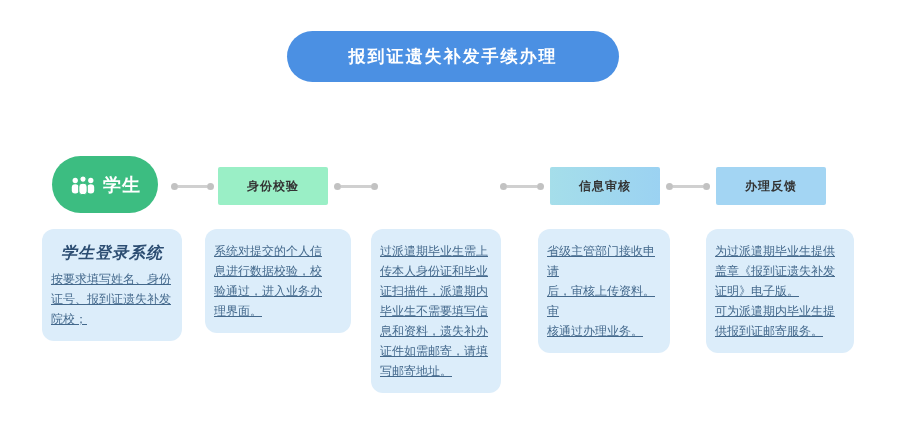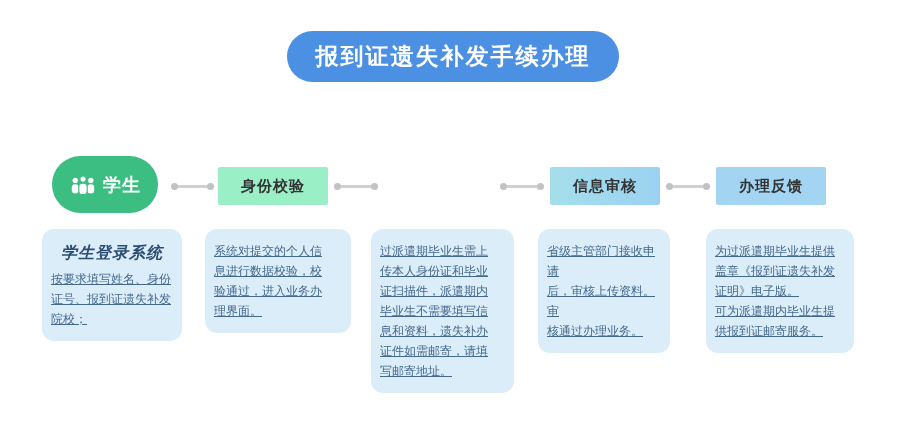--- a/index.html
+++ b/index.html
@@ -3,58 +3,58 @@
 <meta charset="utf-8">
 <style>
   html,body { margin:0; padding:0; background:#ffffff; }
   .stage {
     position:relative; width:910px; height:441px; background:#ffffff;
     font-family:"Liberation Sans","DejaVu Sans",sans-serif; overflow:hidden;
   }
   .title-pill {
     position:absolute; left:287px; top:31px; width:332px; height:51px;
     border-radius:26px; background:#4b90e3; color:#ffffff;
-    font-size:23px; font-weight:bold; letter-spacing:2px;
+    font-size:17px; font-weight:bold; letter-spacing:2px;
     display:flex; align-items:center; justify-content:center;
   }
   .actor-pill {
     position:absolute; left:52px; top:156px; width:106px; height:57px;
     border-radius:29px; background:#3cbd81; color:#ffffff;
     display:flex; align-items:center; justify-content:center; gap:6px;
     font-size:18px; font-weight:bold; letter-spacing:1px;
   }
   .actor-pill .icon { display:flex; align-items:center; }
   .connector {
     position:absolute; top:182px; height:8px;
     display:flex; align-items:center;
   }
   .connector .dot { width:7px; height:7px; border-radius:50%; background:#c2c2c2; flex:0 0 auto; }
   .connector .line { flex:1 1 auto; height:3px; background:#d0d0d0; }
   .step {
     position:absolute; top:167px; width:110px; height:38px; border-radius:2px;
     display:flex; align-items:center; justify-content:center;
-    font-size:15px; font-weight:bold; color:#333333; letter-spacing:1px;
+    font-size:12px; font-weight:bold; color:#333333; letter-spacing:1px;
   }
   .step-1 { left:218px; background:#9aefc6; }
   .step-2 { left:384px; background:linear-gradient(90deg,#9aeec6,#a9e4e0); }
   .step-3 { left:550px; background:linear-gradient(90deg,#a5deea,#9bd2f2); }
   .step-4 { left:716px; background:#a3d5f3; }
   .desc {
     position:absolute; top:229px; box-sizing:border-box;
     background:#dcedfa; border-radius:12px; padding:12px 9px;
     color:#44698c; font-size:12px; line-height:20px;
   }
   .desc .desc-title {
     text-align:center; font-size:16px; font-weight:bold; color:#2c4d72;
     letter-spacing:1px; margin:1px 0 5px 0; line-height:22px;font-style:italic;
   }
   .desc .body { white-space:pre-line;text-decoration:underline; }
   .desc-1 { left:42px;  width:140px; }
   .desc-2 { left:205px; width:146px; }
-  .desc-3 { left:371px; width:143px; }
+  .desc-3 { left:371px; width:130px; }
   .desc-4 { left:538px; width:132px; }
   .desc-5 { left:706px; width:148px; }
 </style>
 </head>
 <body>
 
 <div class="stage">
 
   <div class="title-pill">报到证遗失补发手续办理</div>
 

